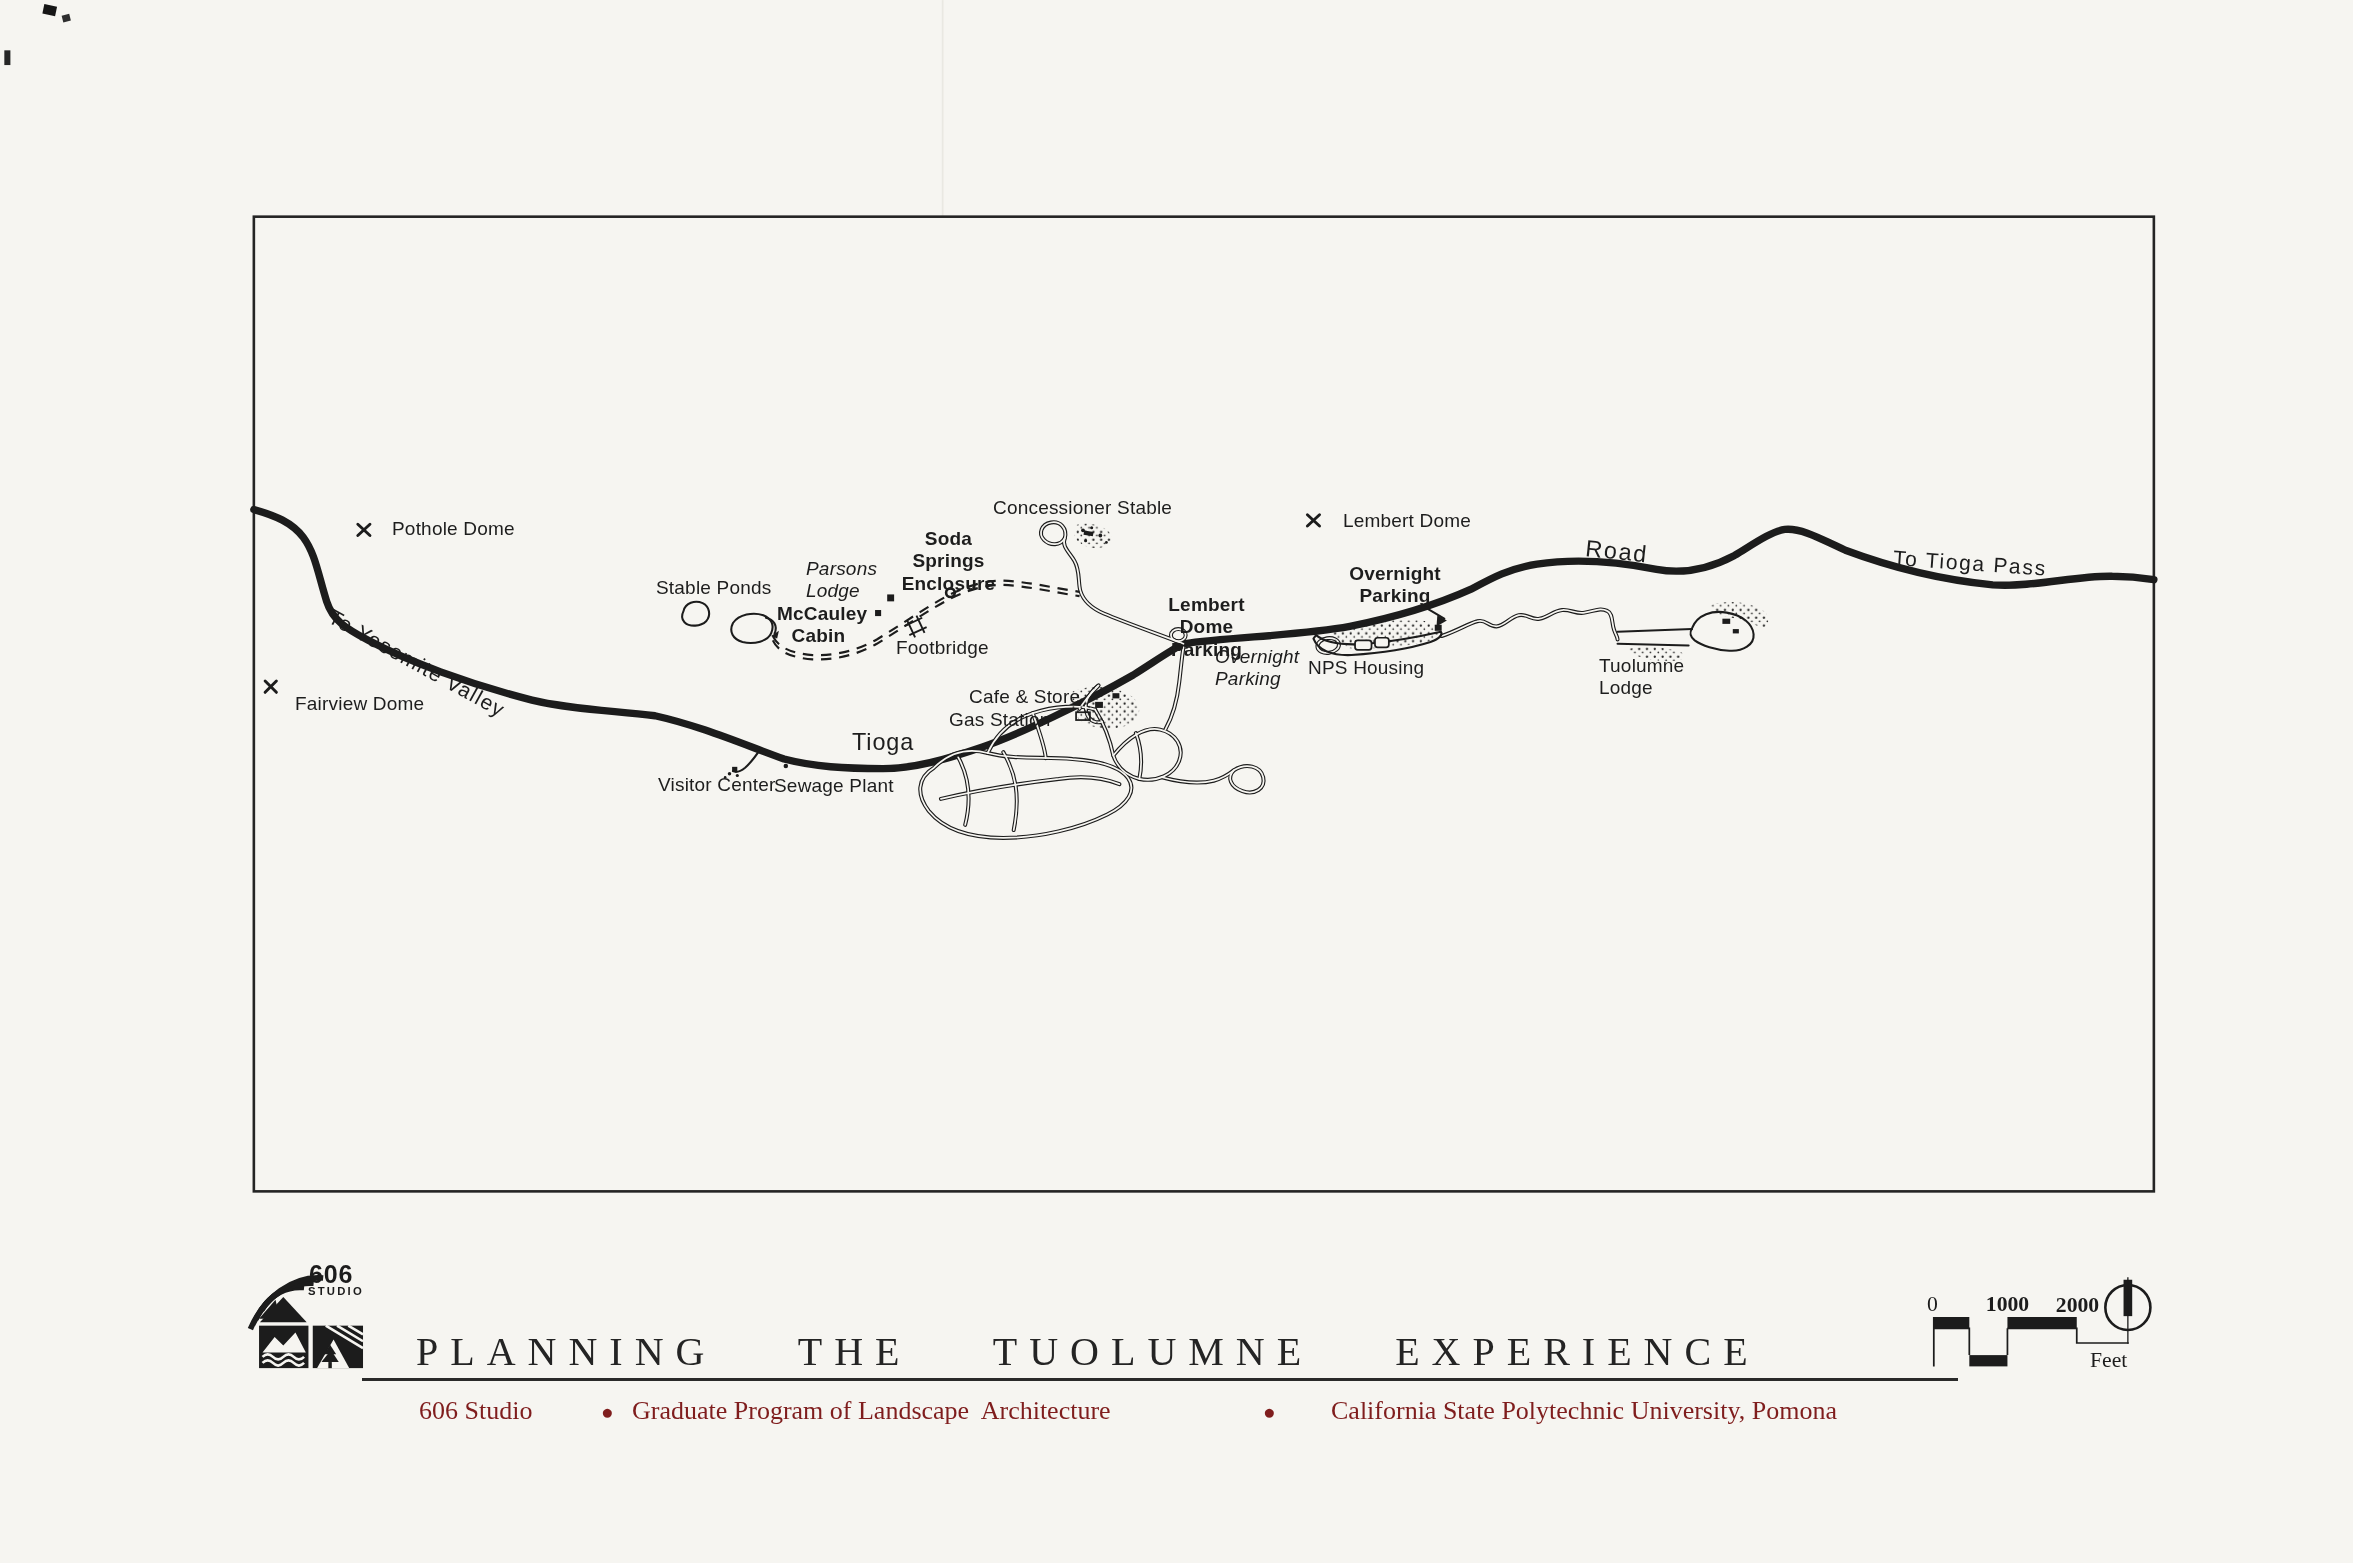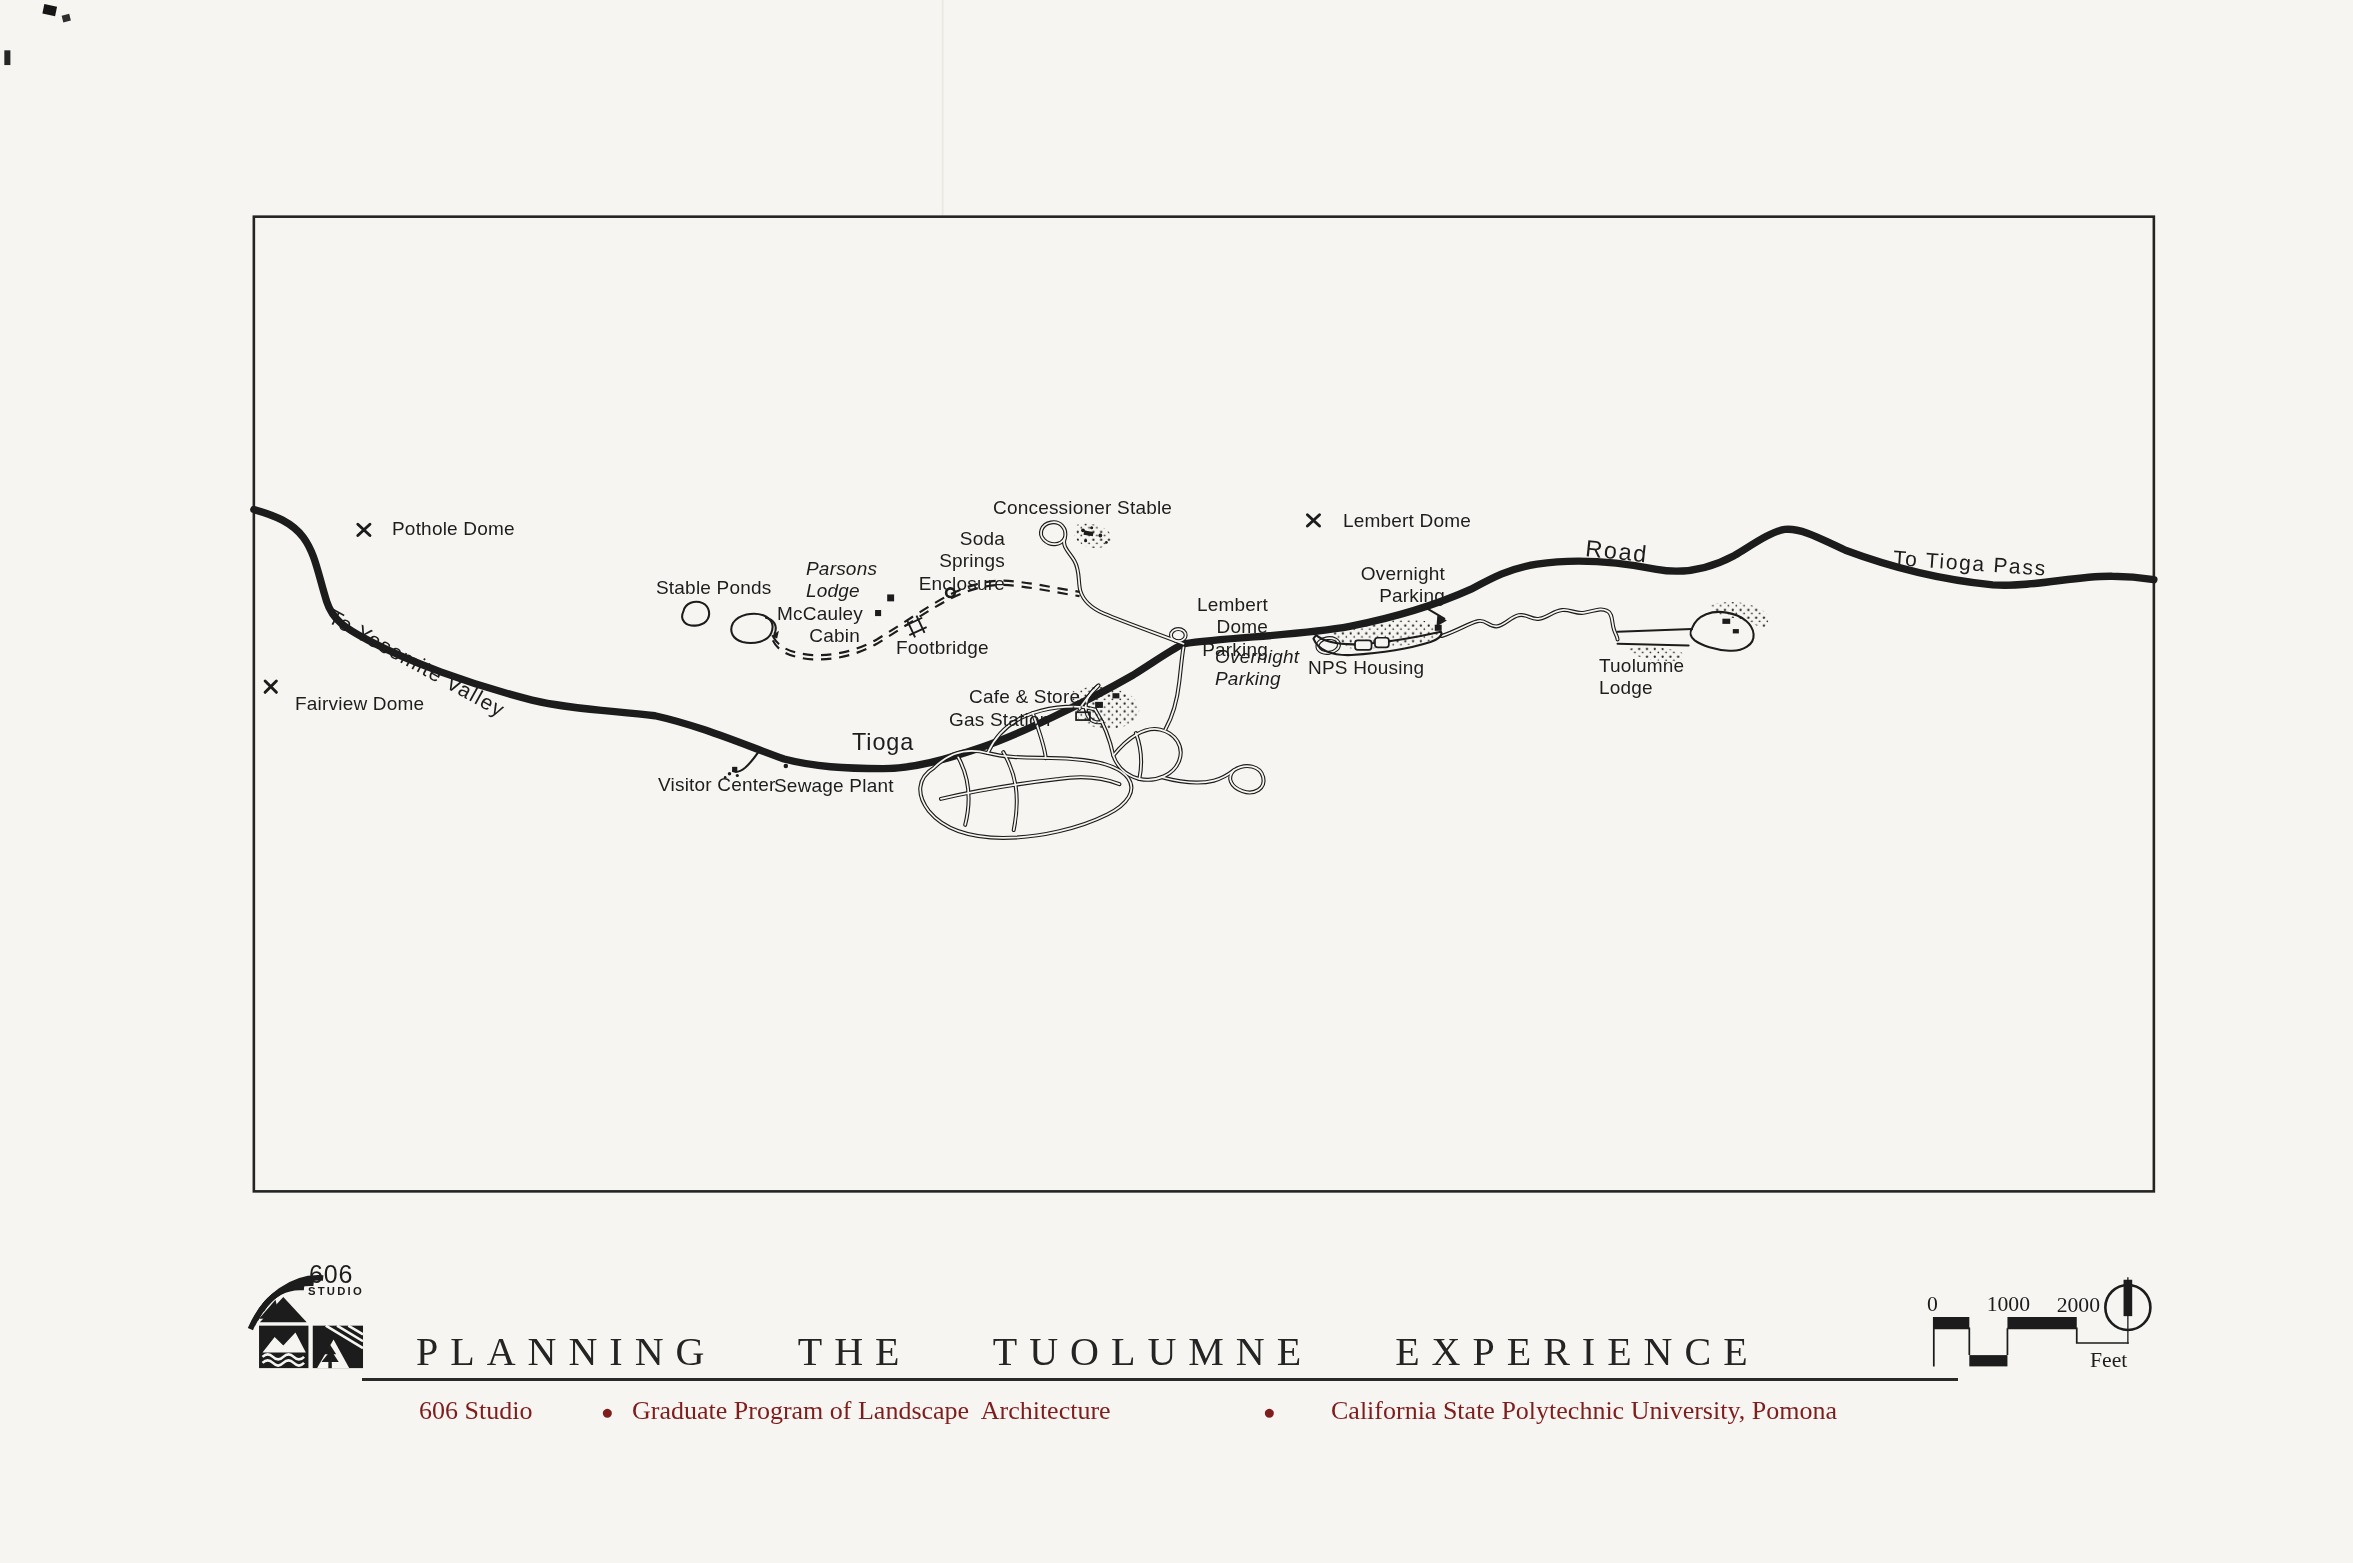--- a/index.html
+++ b/index.html
@@ -9,28 +9,28 @@
   .ink{fill:#1c1c1c;}
   .case{stroke:#1c1c1c;stroke-width:4.6;fill:none;stroke-linecap:round;stroke-linejoin:round;}
   .core{stroke:#f6f5f1;stroke-width:2;fill:none;stroke-linecap:round;stroke-linejoin:round;}
   .single{stroke:#1c1c1c;stroke-width:2.4;fill:none;stroke-linecap:round;stroke-linejoin:round;}
   .mainroad{stroke:#1c1c1c;stroke-width:8.5;fill:none;stroke-linecap:round;stroke-linejoin:round;}
   .trail{stroke:#1c1c1c;stroke-width:2.5;fill:none;stroke-dasharray:12 9;stroke-linecap:butt;}
   .xmark{stroke:#1c1c1c;stroke-width:3.4;stroke-linecap:round;}
   .whitefill{fill:#f6f5f1;}
   .ml{position:absolute;z-index:2;font-size:19px;line-height:1.18;white-space:pre-line;
       letter-spacing:0.2px;color:#1d1d1d;}
-  .center{text-align:right;}
+  .center{text-align:center;font-weight:bold;}
   .right{text-align:left;font-style:italic;}
   .title{position:absolute;left:416px;top:1328px;z-index:2;font-family:"Liberation Serif",serif;
          font-size:40px;letter-spacing:.30em;word-spacing:1.5em;white-space:nowrap;color:#242424;text-align:right;}
   .by{position:absolute;top:1396px;z-index:2;font-family:Liberation Serif, serif;font-size:26px;
       white-space:pre-wrap;color:#7f1d1d;}
   .bullet{font-size:21px;top:1400px;}
-  .logo-num{position:absolute;left:309px;top:1260px;z-index:2;font-size:25px;font-weight:normal;
+  .logo-num{position:absolute;left:309px;top:1260px;z-index:2;font-size:25px;font-weight:bold;
             letter-spacing:0.9px;color:#1c1c1c;}
   .logo-word{position:absolute;left:308px;top:1285px;z-index:2;font-size:11.3px;font-weight:bold;
              letter-spacing:2.2px;color:#1c1c1c;text-align:right;}
   .sc{position:absolute;z-index:2;font-family:"Liberation Serif",serif;font-size:21.7px;color:#1c1c1c;}
   .rule{position:absolute;left:362px;top:1378px;width:1596px;height:3px;background:#2a2a2a;z-index:2;}
 </style>
 </head>
 <body>
 
 <div class="page">

